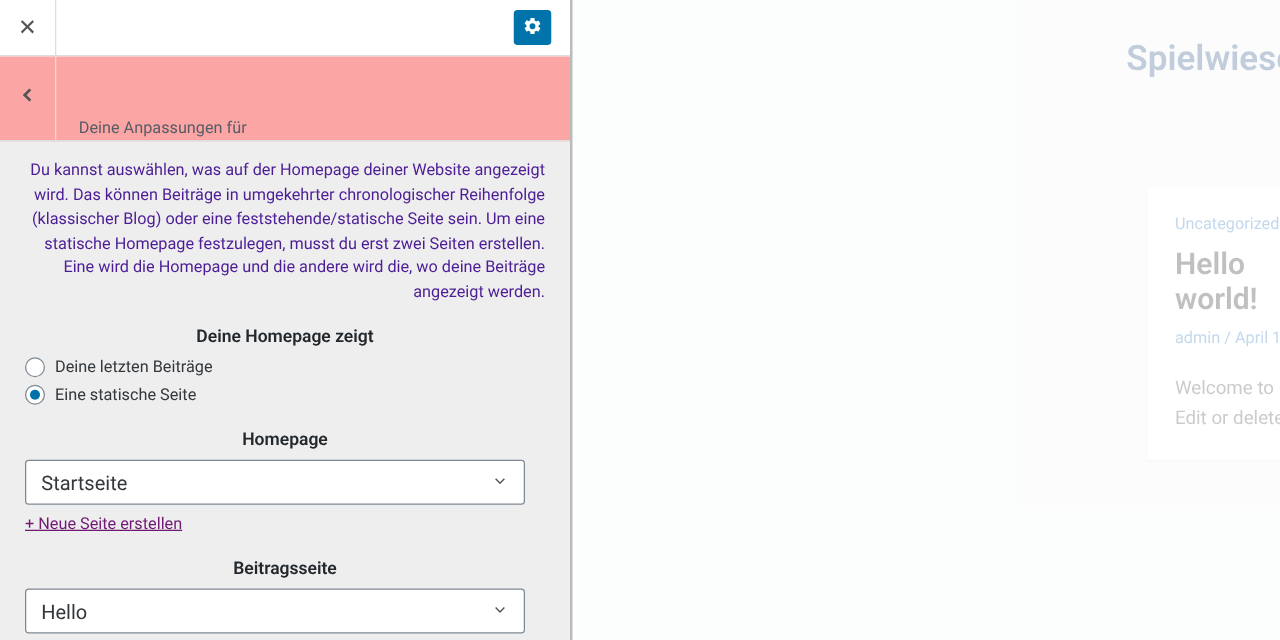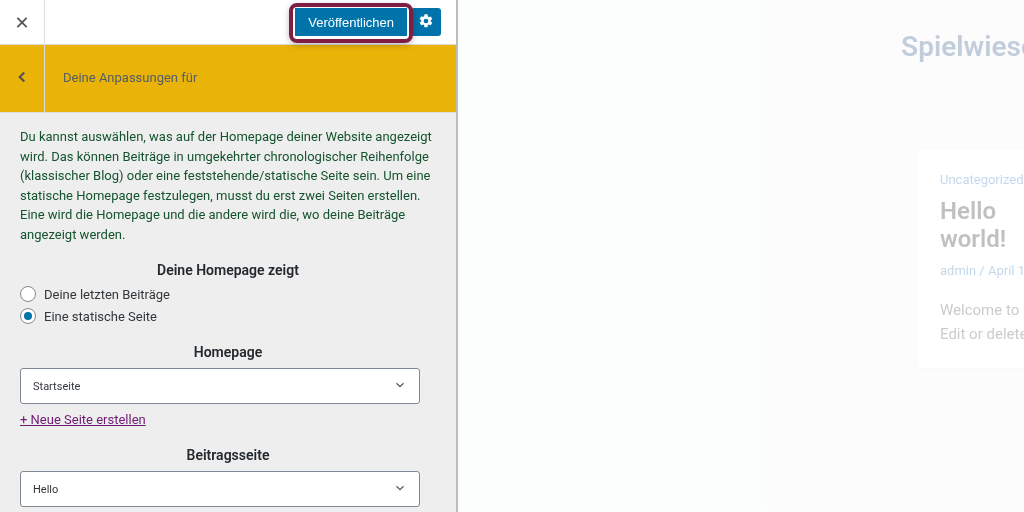--- a/index.html
+++ b/index.html
@@ -9,35 +9,35 @@
 
 .sidebar { width: 458px; height: 512px; background: #eee; border-right: 2px solid #bbb; display: flex; flex-direction: column; overflow: hidden; }
 .topbar { height: 45px; background: #fff; border-bottom: 1px solid #ddd; display: flex; align-items: center; position: relative; }
 .close-btn { width: 45px; height: 45px; display: flex; align-items: center; justify-content: center; border-right: 1px solid #ddd; cursor: pointer; color: #555; font-size: 18px; }
 .spacer { flex: 1; }
 .publish-wrap { position: relative; margin-right: 4px; }
 .publish-btn { background: #0073aa; color: #fff; border: 1px solid #0073aa; padding: 0 12px; height: 28px; font-size: 13px; cursor: pointer; position: relative; z-index: 2; }
 .publish-highlight { position: absolute; top: -5px; left: -6px; right: -6px; bottom: -7px; border: 4px solid #7f1d42; border-radius: 8px; box-shadow: 0 2px 6px rgba(0,0,0,0.25); z-index: 1; pointer-events: none; }
 .gear-btn { width: 30px; height: 28px; background: #0073aa; color: #fff; border: none; display: flex; align-items: center; justify-content: center; cursor: pointer; margin-right: 15px; border-radius: 3px; }
 
-.section-header { height: 68px; background: #eab308; border-bottom: 1px solid #ddd; display: flex; align-items: center; }
+.section-header { height: 68px; background: #fca5a5; border-bottom: 1px solid #ddd; display: flex; align-items: flex-end; }
 .back-btn { width: 45px; height: 68px; display: flex; align-items: center; justify-content: center; border-right: 1px solid #ddd; cursor: pointer; }
 .back-btn svg { width: 18px; height: 18px; }
 .section-titles { padding-left: 18px; }
 .section-sub { font-size: 13px; color: #555d66; margin-bottom: 2px; }
 .section-title { font-size: 20px; font-weight: 400; color: #32373c; }
 
 .scroll-area { padding: 14px 20px 20px 20px; flex: 1; overflow-y: auto; }
-.description-text { font-size: 13px; line-height: 1.5; color: #14532d; margin-bottom: 18px; }
+.description-text { font-size: 13px; line-height: 1.5; color: #4c1d95; margin-bottom: 18px; text-align: right; }
 .opt-heading { font-size: 14px; font-weight: 600; color: #23282d; margin-bottom: 8px; margin-top: 8px; text-align: center; }
 .radio-row { display: flex; align-items: center; margin: 6px 0; cursor: pointer; }
 .radio { width: 16px; height: 16px; border: 1px solid #7e8993; border-radius: 50%; margin-right: 8px; display: flex; align-items: center; justify-content: center; background: #fff; }
 .radio.checked::after { content: ""; width: 8px; height: 8px; border-radius: 50%; background: #0073aa; display: block; }
 .radio-label { font-size: 13px; color: #32373c; }
-.dropdown { background: #fff; border: 1px solid #7e8993; border-radius: 3px; padding: 0 12px; height: 36px; display: flex; align-items: center; justify-content: space-between; font-size: 11px; color: #32373c; cursor: pointer; margin-bottom: 8px; width: 400px; }
+.dropdown { background: #fff; border: 1px solid #7e8993; border-radius: 3px; padding: 0 12px; height: 36px; display: flex; align-items: center; justify-content: space-between; font-size: 16px; color: #32373c; cursor: pointer; margin-bottom: 8px; width: 400px; }
 .chev svg { width: 14px; height: 14px; color: #555; }
 .link { color: #701a75; text-decoration: underline; font-size: 13px; cursor: pointer; }
 .group { margin-bottom: 20px; }
 
 
 .preview { flex: 1; height: 512px; background: #f6f7f9; position: relative; overflow: hidden; opacity: 0.30; }
 .site-title { position: absolute; top: 30px; right: -12px; font-size: 28px; font-weight: 600; color: #345c8a; white-space: nowrap; }
 .post { position: absolute; top: 150px; left: 460px; right: -40px; background: #fff; padding: 22px 0 22px 22px; border-radius: 2px; box-shadow: 0 1px 2px rgba(0,0,0,0.06); }
 .cat { color: #3b82c4; font-size: 13px; margin-bottom: 10px; }
 .post-title { font-size: 24px; font-weight: 600; color: #333; margin-bottom: 10px; }
@@ -47,24 +47,20 @@
 </head>
 <body>
 
 <div class="wrap">
   <div class="sidebar">
     <div class="topbar">
       <div class="close-btn">
         <span>✕</span>
       </div>
       <div class="spacer"></div>
-      <div class="publish-wrap">
-        <div class="publish-highlight"></div>
-        <button class="publish-btn">Veröffentlichen</button>
-      </div>
       <button class="gear-btn">
         <span>
           <svg viewBox="0 0 24 24" width="16" height="16" fill="currentColor">
               <path d="M19.14 12.94a7.07 7.07 0 0 0 .05-.94 7.07 7.07 0 0 0-.05-.94l2.03-1.58a.5.5 0 0 0 .12-.64l-1.92-3.32a.5.5 0 0 0-.61-.22l-2.39.96a7.03 7.03 0 0 0-1.62-.94l-.36-2.54A.5.5 0 0 0 13.9 2h-3.84a.5.5 0 0 0-.49.42l-.36 2.54c-.58.24-1.12.55-1.62.94l-2.39-.96a.5.5 0 0 0-.61.22L2.67 8.48a.5.5 0 0 0 .12.64l2.03 1.58a7.07 7.07 0 0 0 0 1.88l-2.03 1.58a.5.5 0 0 0-.12.64l1.92 3.32c.14.24.43.34.61.22l2.39-.96c.5.39 1.04.7 1.62.94l.36 2.54a.5.5 0 0 0 .49.42h3.84a.5.5 0 0 0 .49-.42l.36-2.54c.58-.24 1.12-.55 1.62-.94l2.39.96c.24.1.5 0 .61-.22l1.92-3.32a.5.5 0 0 0-.12-.64l-2.03-1.58zM12 15.5A3.5 3.5 0 1 1 12 8.5a3.5 3.5 0 0 1 0 7z"></path>
             </svg>
         </span>
       </button>
     </div>
 
     <div class="section-header">

